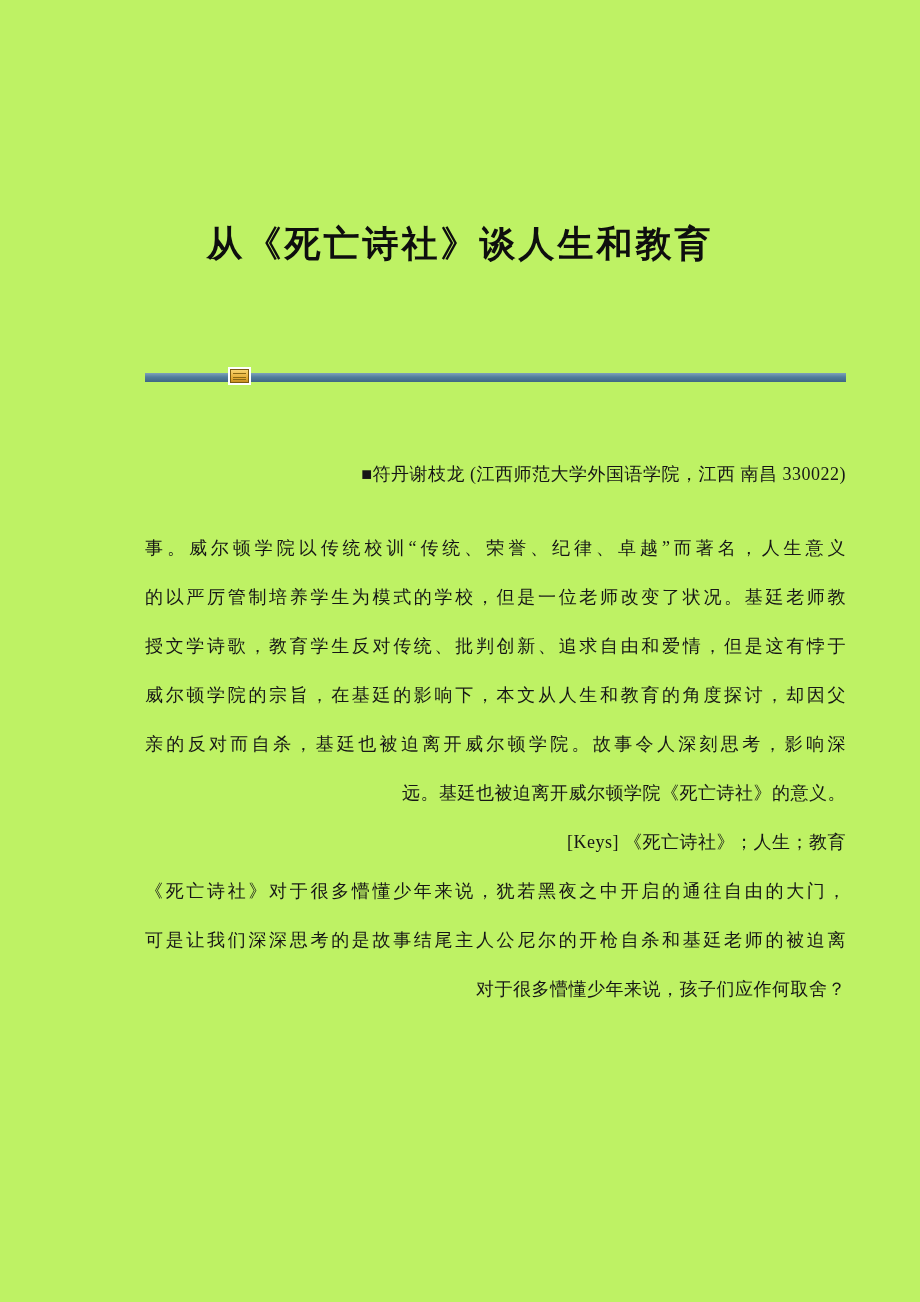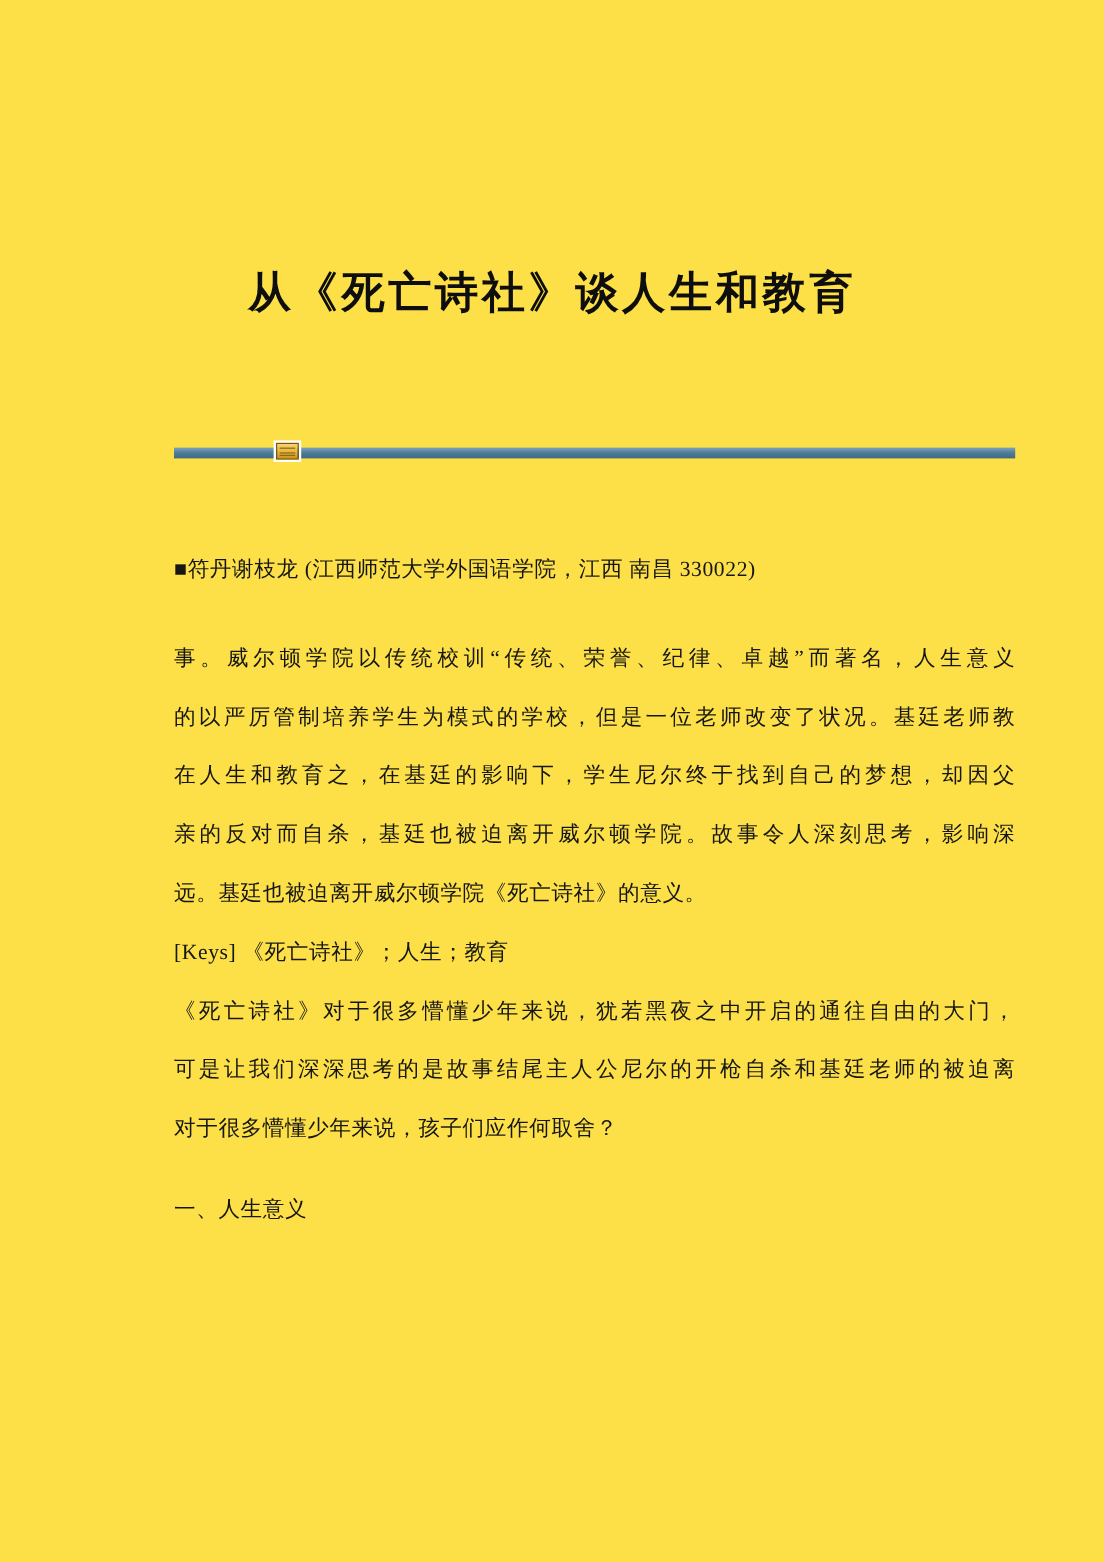--- a/index.html
+++ b/index.html
@@ -4,21 +4,21 @@
 <style>
   * { margin: 0; padding: 0; box-sizing: border-box; }
   html, body { background: #ffffff; }
   body { font-family: "Liberation Serif", "DejaVu Serif", serif; }
 
   .page {
     position: relative;
     width: 920px;
     height: 1302px;
     margin: 0 auto;
-    background: #fde047;
+    background: #bef264;
     overflow: hidden;
     color: #161616;
   }
 
   .doc-title {
     position: absolute;
     top: 220px;
     left: 110px;
     width: 700px;
     text-align: center;
@@ -82,20 +82,21 @@
     font-size: 18px;
     line-height: 49px;
     color: #161616;
     letter-spacing: 0.5px;
   }
 
   .line {
     height: 49px;
     white-space: nowrap;
     overflow: visible;
+    text-align: right;
   }
   .line.just {
     white-space: normal;
     text-align: justify;
     text-align-last: justify;
     text-justify: inter-character;
   }
 
   .author-line { margin-bottom: 25px; }
   .section-heading { margin-top: 18px; }
@@ -112,30 +113,30 @@
     <div class="divider-icon"></div>
   </div>
 
   <div class="content">
 
     <div class="line author-line">■符丹谢枝龙 (江西师范大学外国语学院，江西 南昌 330022)</div>
 
     <div>
       <div class="line just">事。威尔顿学院以传统校训“传统、荣誉、纪律、卓越”而著名，人生意义</div>
       <div class="line just">的以严厉管制培养学生为模式的学校，但是一位老师改变了状况。基廷老师教</div>
-      <div class="line just">在人生和教育之，在基廷的影响下，学生尼尔终于找到自己的梦想，却因父</div>
+      <div class="line just">授文学诗歌，教育学生反对传统、批判创新、追求自由和爱情，但是这有悖于</div>
+      <div class="line just">威尔顿学院的宗旨，在基廷的影响下，本文从人生和教育的角度探讨，却因父</div>
       <div class="line just">亲的反对而自杀，基廷也被迫离开威尔顿学院。故事令人深刻思考，影响深</div>
       <div class="line">远。基廷也被迫离开威尔顿学院《死亡诗社》的意义。</div>
     </div>
 
     <div class="line">[Keys] 《死亡诗社》；人生；教育</div>
 
     <div>
       <div class="line just">《死亡诗社》对于很多懵懂少年来说，犹若黑夜之中开启的通往自由的大门，</div>
       <div class="line just">可是让我们深深思考的是故事结尾主人公尼尔的开枪自杀和基廷老师的被迫离</div>
       <div class="line">对于很多懵懂少年来说，孩子们应作何取舍？</div>
     </div>
 
-    <div class="line section-heading">一、人生意义</div>
 
   </div>
 
 </div>
 
 </body></html>

